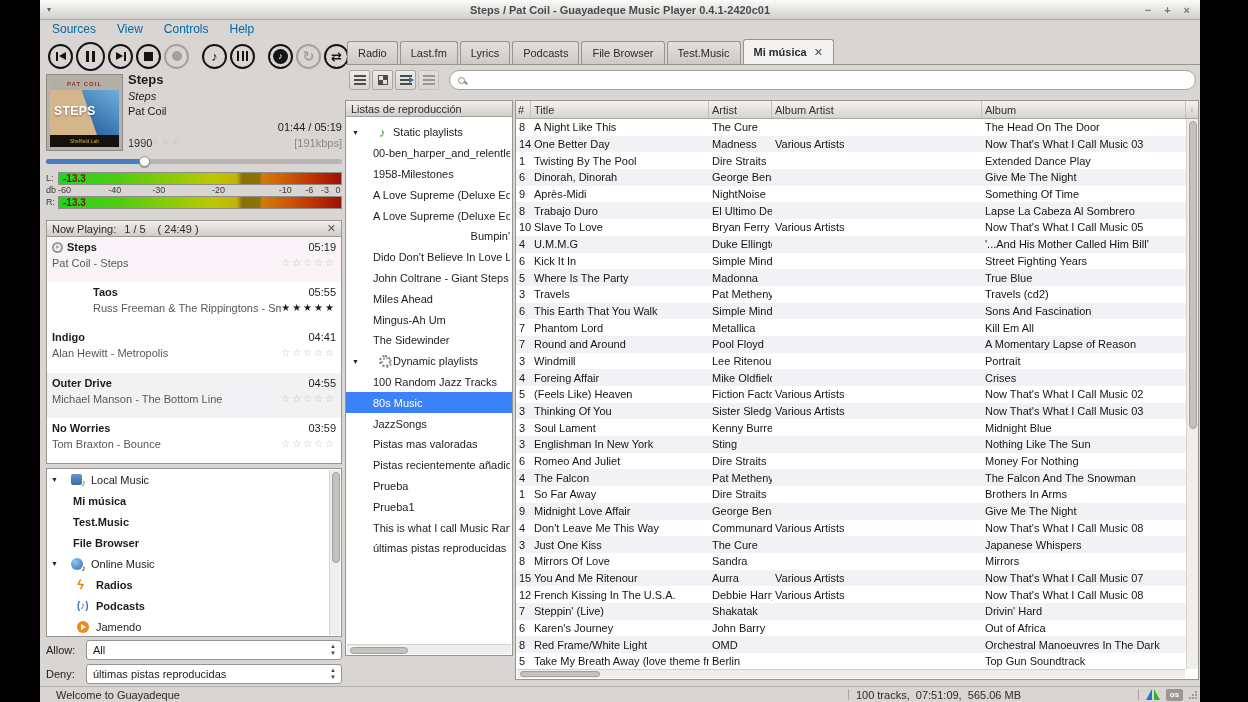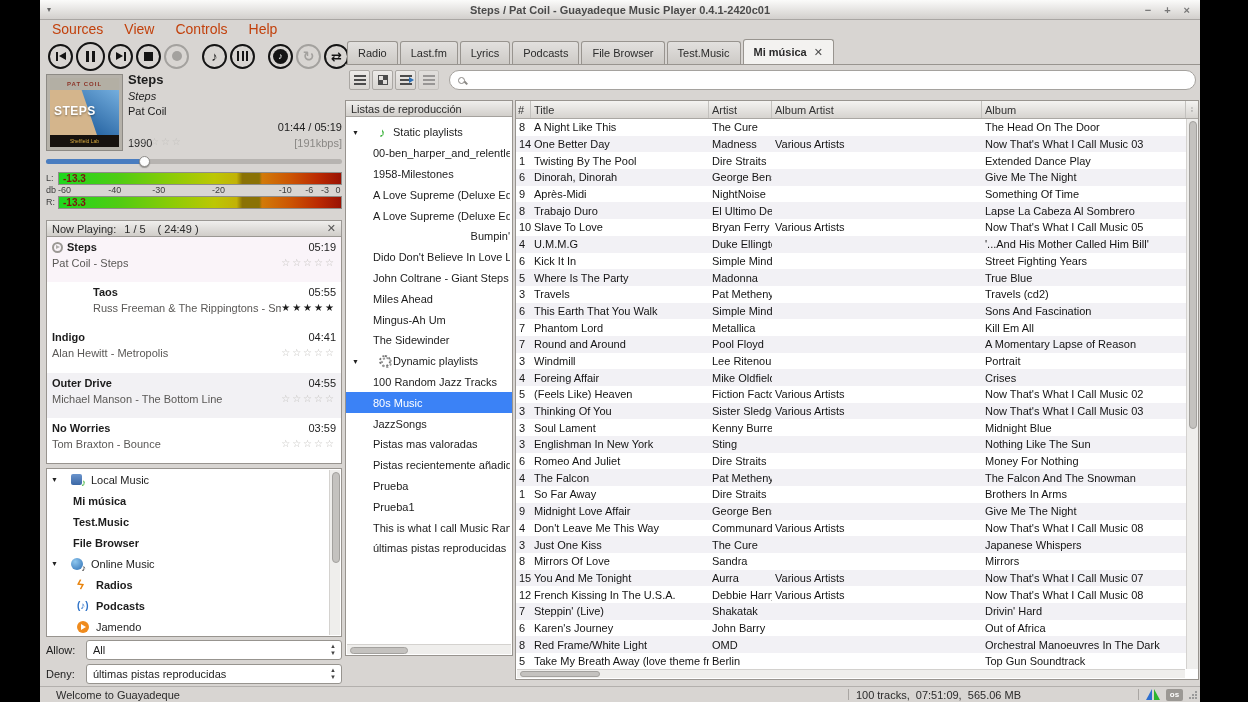--- a/index.html
+++ b/index.html
@@ -6,21 +6,21 @@
 html,body{width:1248px;height:702px;background:#000;font-family:"Liberation Sans","DejaVu Sans",sans-serif;overflow:hidden;position:relative}
 .window{position:absolute;left:40px;top:0;width:1160px;height:702px;background:#d8d5d2;overflow:hidden}
 
 .titlebar{height:20px;background:linear-gradient(#fbfbfa,#d2cfcc);border-bottom:1px solid #a9a6a3;display:flex;align-items:center;position:relative}
 .title{position:absolute;left:0;right:0;text-align:center;font-size:11px;font-weight:bold;color:#4a4a4a}
 .wmenu-arrow{margin-left:7px;font-size:8px;color:#666;z-index:2}
 .wbtns{margin-left:auto;display:flex;gap:13px;padding-right:10px;z-index:2}
 .wbtn{font-size:11px;font-weight:bold;color:#777;line-height:18px;cursor:default}
 
 .menubar{height:18px;display:flex;align-items:center;gap:21px;padding-left:12px;background:#d8d5d2}
-.mitem{font-size:14px;color:#c2410c}
+.mitem{font-size:12px;color:#0369a1}
 
 .main{position:absolute;top:38px;left:0;right:0;bottom:16px;background:#d8d5d2}
 .phead{height:16px;background:linear-gradient(#f0efed,#d2cfcb);border-bottom:1px solid #a5a29e;font-size:11px;color:#2b2b2b;display:flex;align-items:center;padding:0 5px;white-space:nowrap;overflow:hidden}
 
 .controls{position:absolute;left:8px;top:2px;height:32px;display:flex;align-items:center;gap:3px}
 .cbtn{width:25px;height:25px;border:2px solid #141414;border-radius:50%;display:flex;align-items:center;justify-content:center;background:transparent}
 .cbtn.large{width:29px;height:29px}
 .cbtn.dis{border-color:#a3a19e}
 .gap{width:7px}
 .cic{display:flex;align-items:center;justify-content:center;color:#141414}
@@ -737,21 +737,21 @@
           </div>
           <div class="trow">
             <div class="tcell w0">8</div>
             <div class="tcell w1">Mirrors Of Love</div>
             <div class="tcell w2">Sandra</div>
             <div class="tcell w3"></div>
             <div class="tcell w4">Mirrors</div>
           </div>
           <div class="trow">
             <div class="tcell w0">15</div>
-            <div class="tcell w1">You And Me Tonight</div>
+            <div class="tcell w1">You And Me Ritenour</div>
             <div class="tcell w2">Aurra</div>
             <div class="tcell w3">Various Artists</div>
             <div class="tcell w4">Now That's What I Call Music 07</div>
           </div>
           <div class="trow">
             <div class="tcell w0">12</div>
             <div class="tcell w1">French Kissing In The U.S.A.</div>
             <div class="tcell w2">Debbie Harry</div>
             <div class="tcell w3">Various Artists</div>
             <div class="tcell w4">Now That's What I Call Music 08</div>

